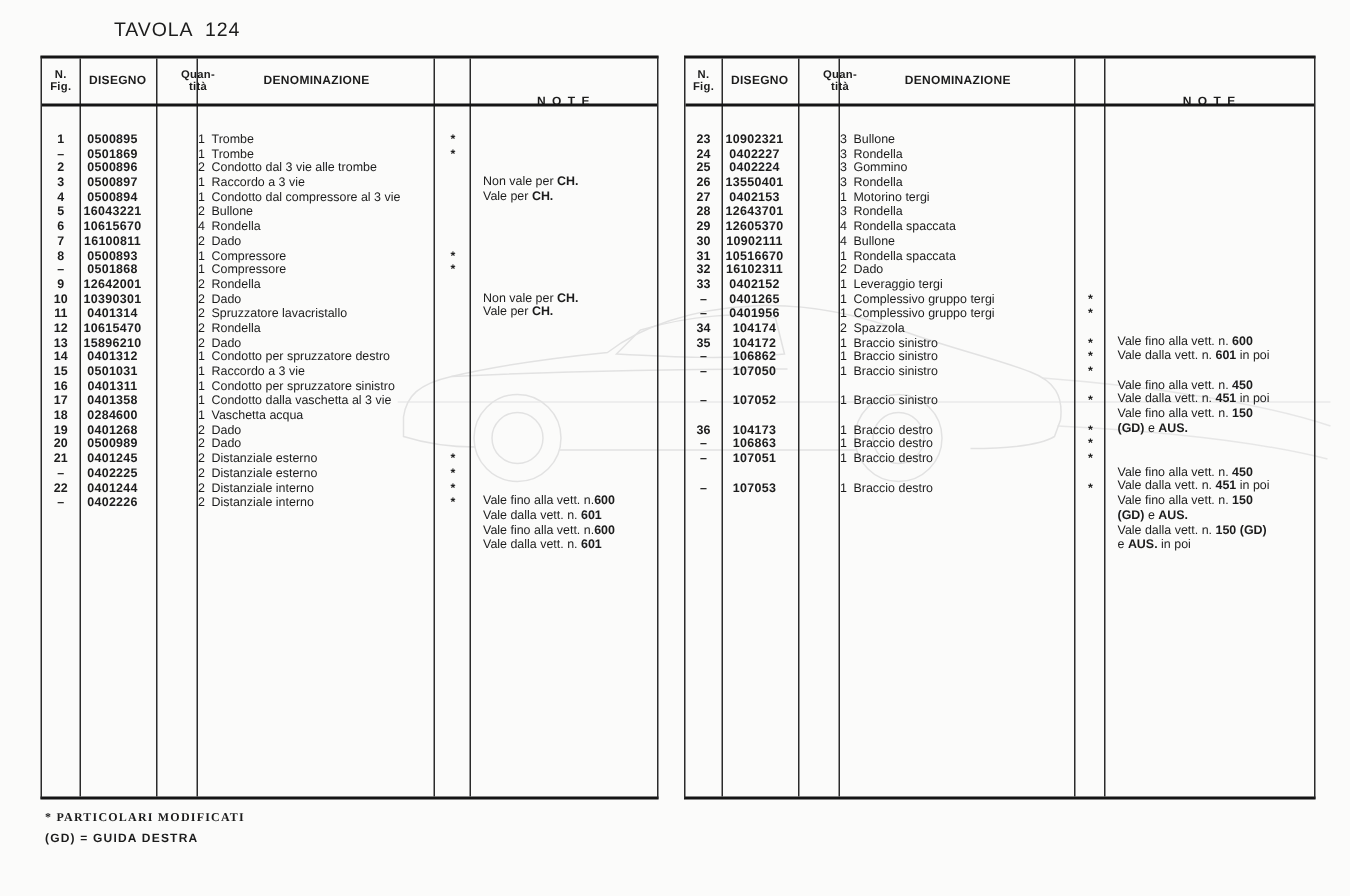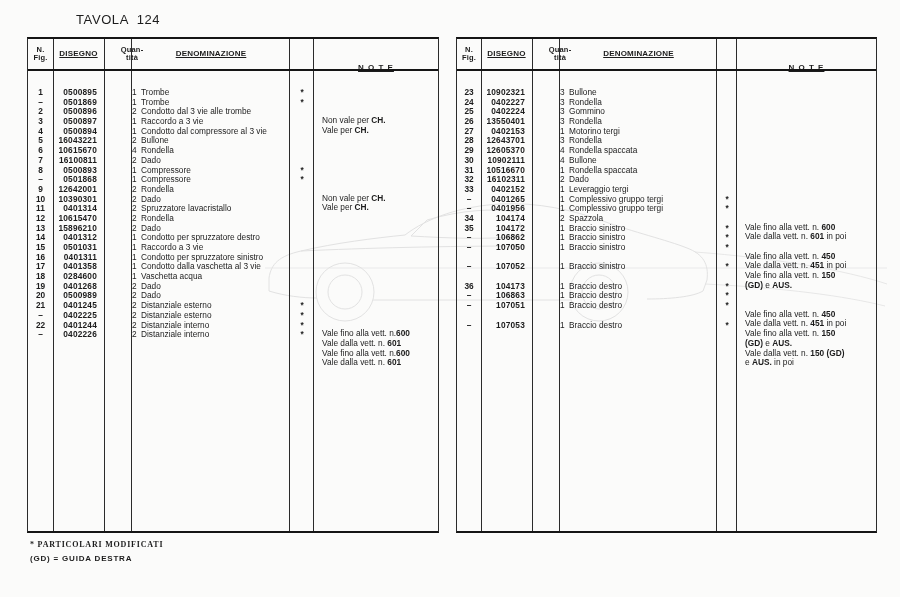--- a/index.html
+++ b/index.html
@@ -25,30 +25,30 @@
   .divider{position:absolute;top:0;bottom:0;width:1px;background:#2b2b2b;}
   .t-left .d1{left:25px}.t-left .d2{left:76px}.t-left .d3{left:103px}
   .t-left .d4{left:261px}.t-left .d5{left:285px}
   .t-right .d1{left:24px}.t-right .d2{left:75px}.t-right .d3{left:102px}
   .t-right .d4{left:259px}.t-right .d5{left:279px}
   .rows{position:absolute;top:32px;left:0;right:0;padding-top:17px;}
   .row{display:flex;height:9.7px;line-height:9.7px;font-size:8.3px;white-space:nowrap;}
   .row.tall{height:19.4px;}
   .c{flex:none;box-sizing:border-box;overflow:visible;}
   .fig{width:25px;text-align:center;font-weight:bold;}
-  .dis{width:51px;text-align:right;padding-right:7px;font-weight:bold;letter-spacing:.2px;}
+  .dis{width:51px;text-align:center;padding-right:7px;font-weight:bold;letter-spacing:.2px;}
   .qty{width:27px;text-align:center;padding-left:28px;}
   .den{width:158px;padding-left:9px;}
   .star{width:24px;text-align:center;font-weight:bold;}
   .note{flex:1 1 auto;padding-left:8px;margin-top:28px;}
   .t-right .fig{width:24px}.t-right .den{width:157px}.t-right .star{width:20px}
   
   .hc{display:flex;align-items:center;justify-content:center;height:100%;
       font-weight:bold;font-size:7.5px;line-height:8.5px;text-align:center;letter-spacing:.2px;}
-  .hc.big{font-size:8px;text-decoration:underline;}
+  .hc.big{font-size:8px;}
   .hc.note-h{letter-spacing:1px;}
   
   .footnote{position:absolute;left:30px;font-size:8px;font-weight:bold;letter-spacing:.8px;}
   .fn1{top:540px;font-family:Liberation Serif, serif;}
   .fn2{top:554px;}
   
   .watermark{position:absolute;left:265px;top:188px;z-index:1;}
 </style>
 </head>
 <body>

